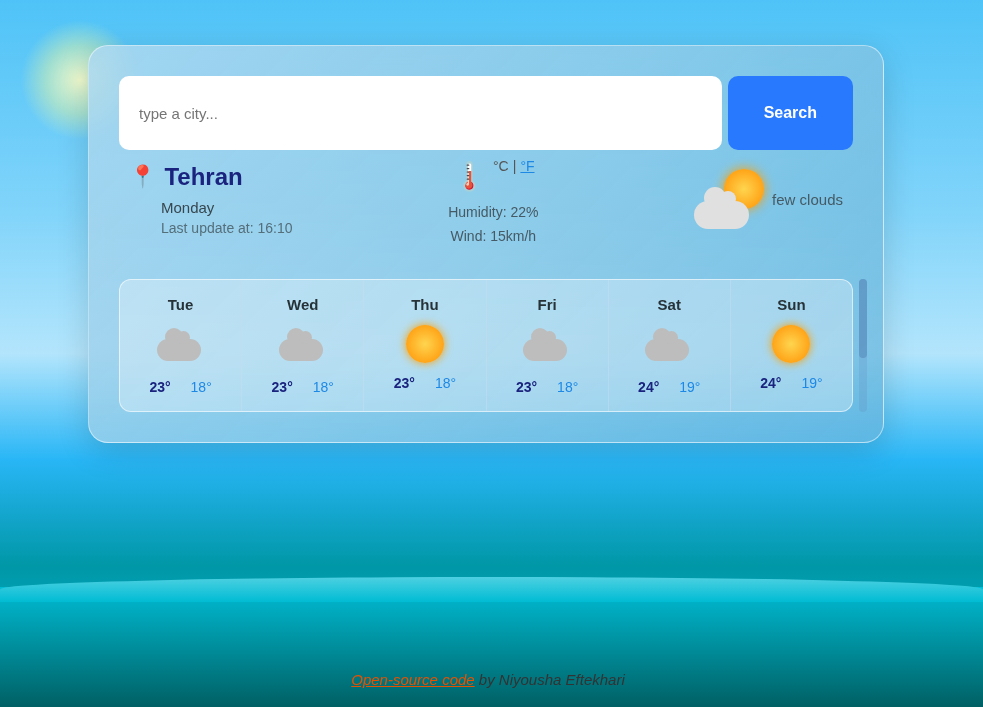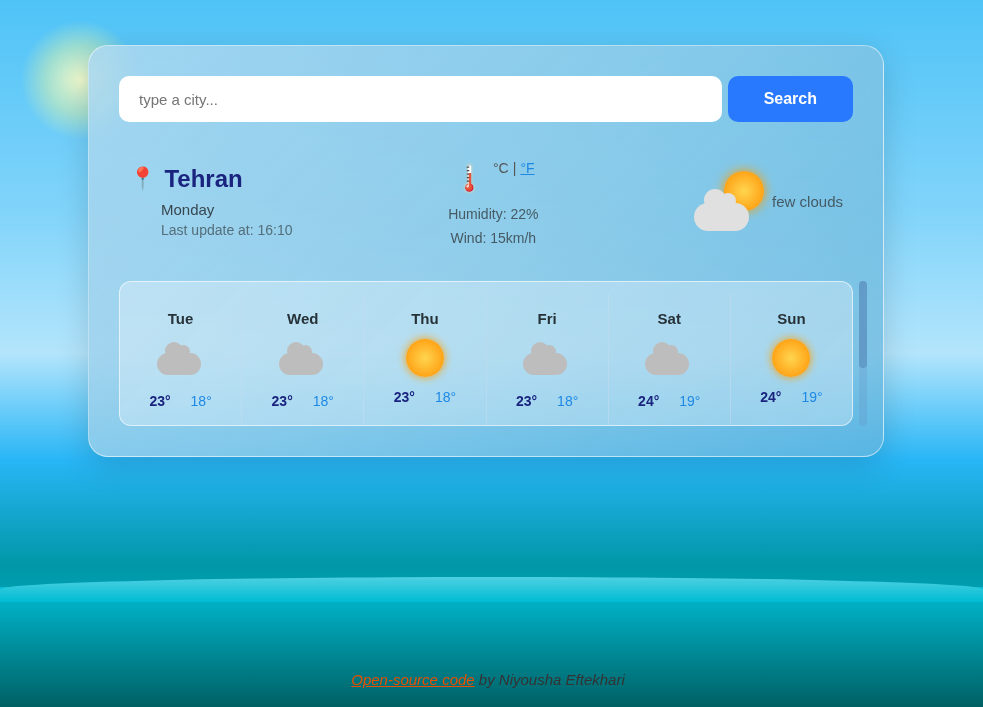--- a/index.html
+++ b/index.html
@@ -65,40 +65,39 @@
       z-index: 10;
       backdrop-filter: blur(10px);
       border: 1px solid rgba(255,255,255,0.5);
       box-shadow: 0 8px 32px rgba(0,0,0,0.15);
     }
 
     
     .search-row {
       display: flex;
       gap: 6px;
-      margin-bottom: 30px;
     }
 
     .search-input {
       flex: 1;
       padding: 14px 20px;
       border-radius: 10px;
       border: none;
       font-size: 15px;
       color: #666;
       background: white;
       outline: none;
     }
 
     .search-btn {
       background: #2979ff;
       color: white;
       border: none;
       border-radius: 10px;
-      padding: 14px 36px;
+      padding: 28px 36px;
       font-size: 16px;
       font-weight: 600;
       cursor: pointer;
       white-space: nowrap;
     }
 
     
     .weather-main {
       display: flex;
       align-items: center;
@@ -220,21 +219,20 @@
       background: rgba(255,255,255,0.3);
     }
 
     .forecast-day {
       flex: 1;
       display: flex;
       flex-direction: column;
       align-items: center;
       padding: 16px 8px;
       border-right: 1px solid rgba(200,220,240,0.5);
-      margin-top: 12px;
     }
 
     .forecast-day:last-child {
       border-right: none;
     }
 
     .day-label {
       font-size: 15px;
       font-weight: 600;
       color: #263238;

